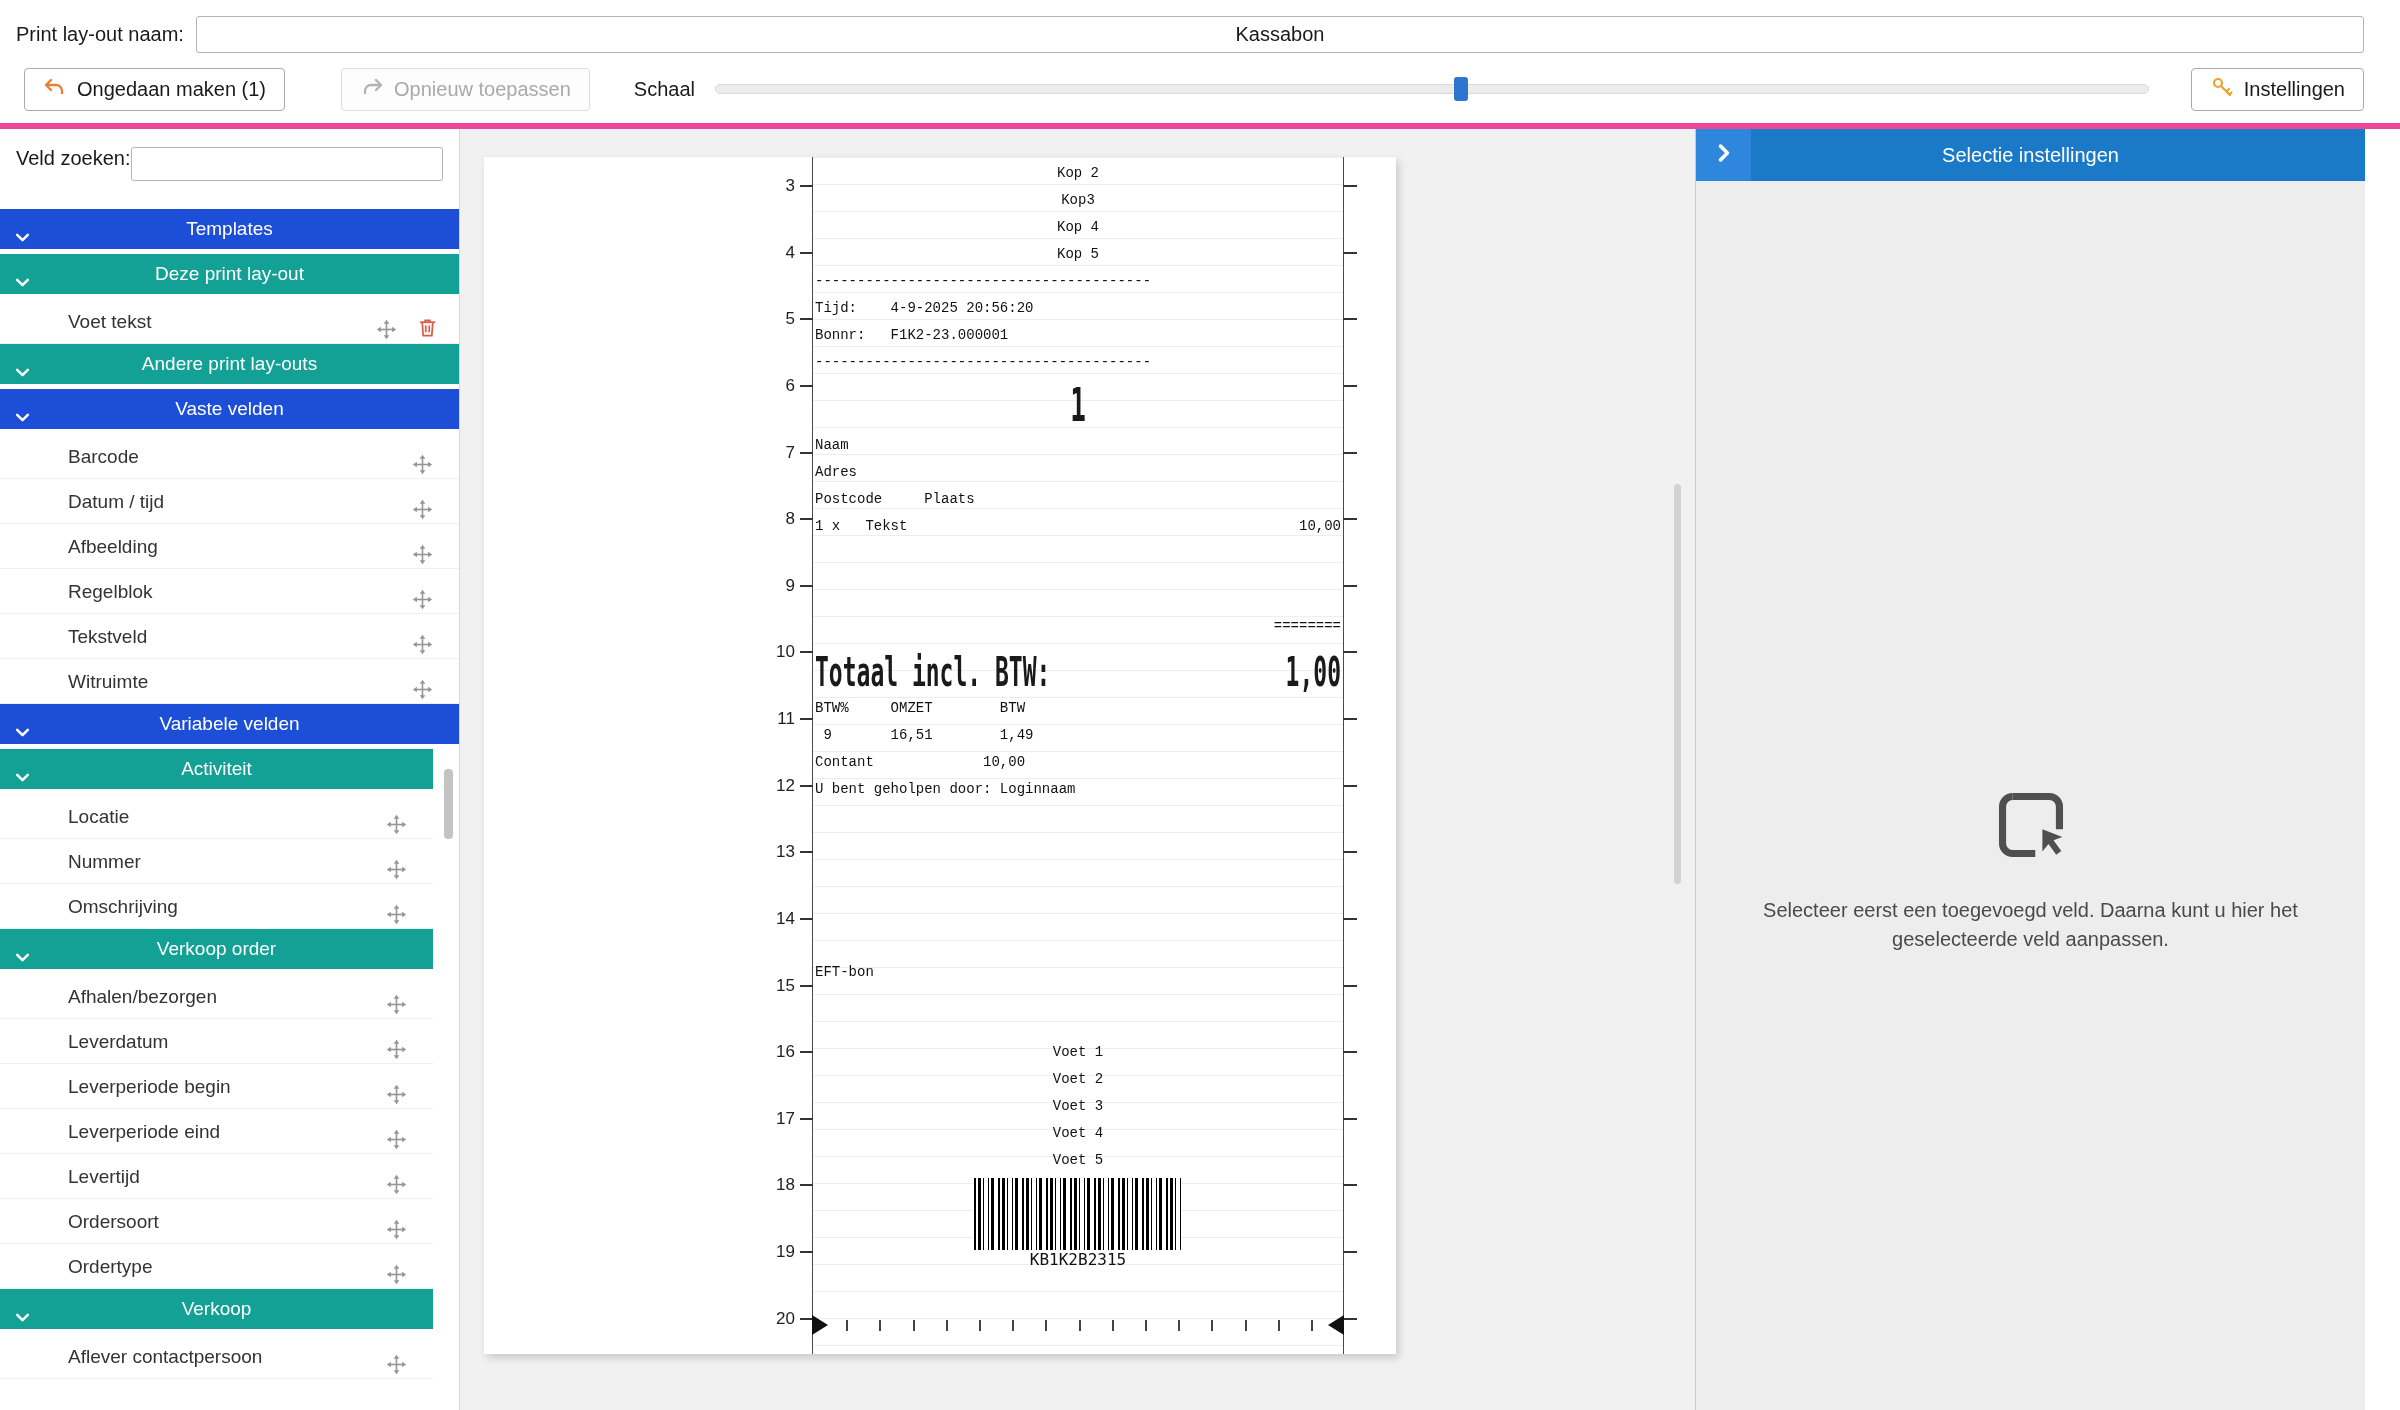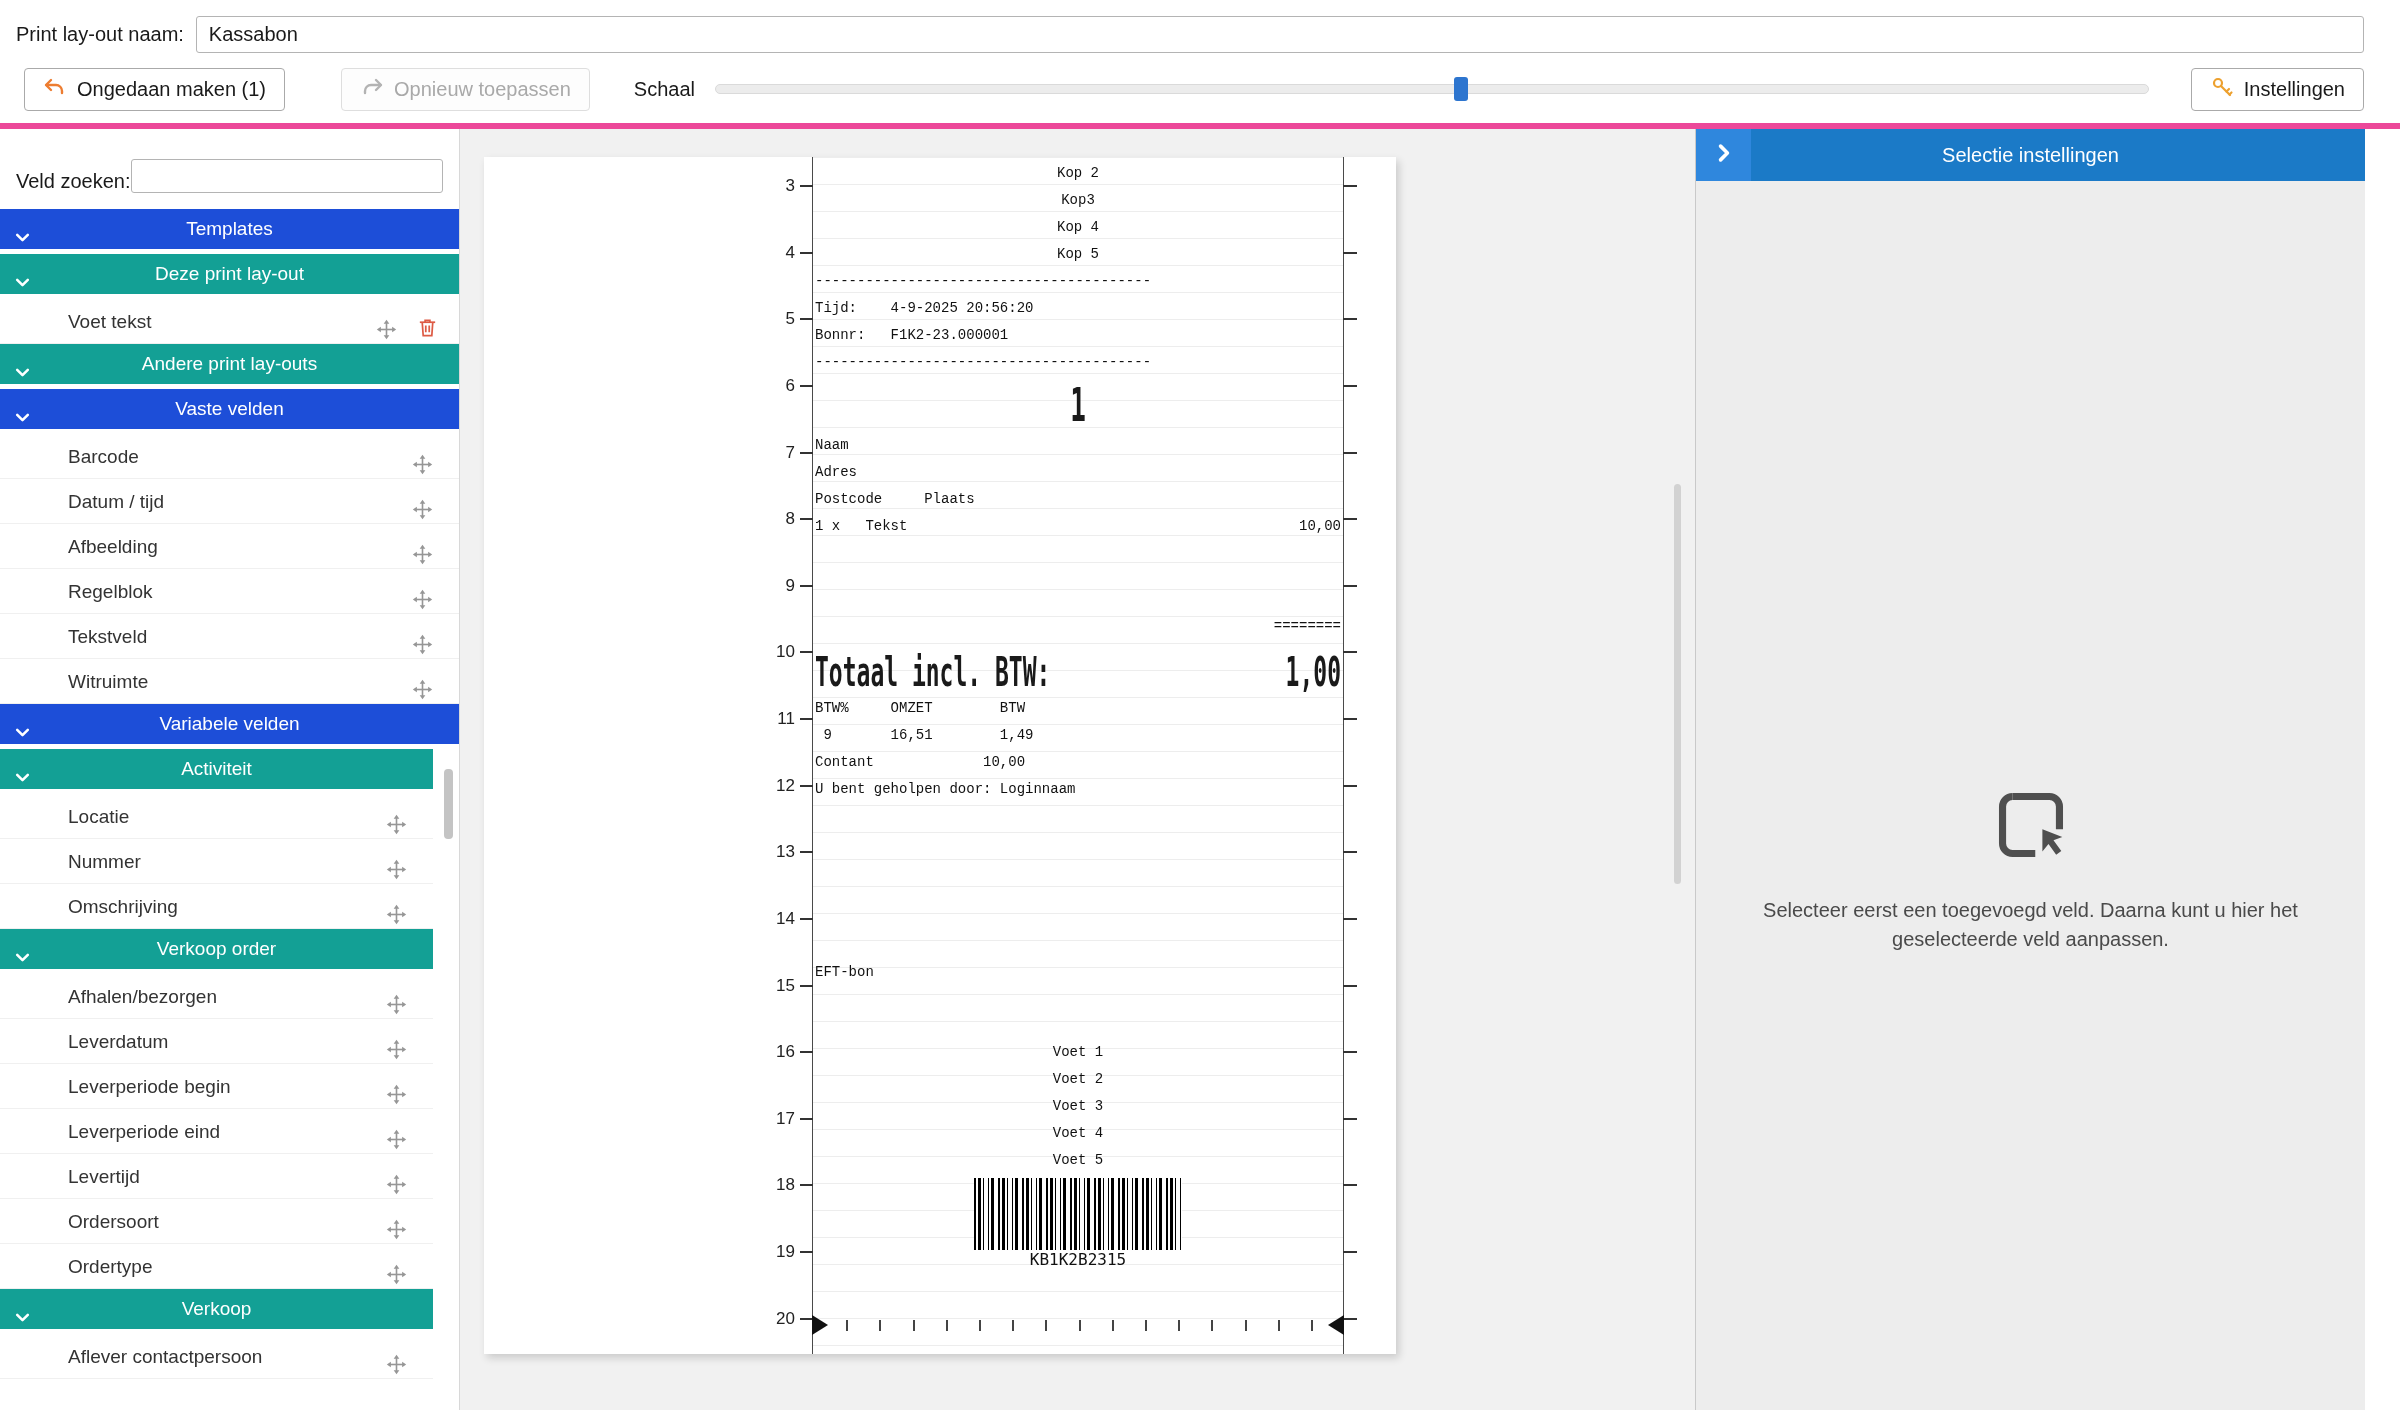--- a/index.html
+++ b/index.html
@@ -4,40 +4,40 @@
 <style>
   * { margin:0; padding:0; box-sizing:border-box; }
   html,body { background:#fff; }
   body { width:2400px; height:1410px; overflow:hidden; font-family:"Liberation Sans", sans-serif; color:#1a1a1a; position:relative; }
 
   .app { width:100%; height:100%; display:flex; flex-direction:column; }
 
   
   .row1 { display:flex; align-items:center; gap:12px; padding:16px 36px 10px 16px; background:#fff; }
   .row1 label { font-size:20px; white-space:nowrap; }
-  .name-input { flex:1; height:37px; border:1px solid #b4b4b4; border-radius:3px; font-family:inherit; font-size:20px; padding:0 12px; color:#1a1a1a; }
+  .name-input { flex:1; height:37px; border:1px solid #b4b4b4; border-radius:3px; font-family:inherit; font-size:20px; padding:0 12px; color:#1a1a1a;text-align:center; }
 
   
   .row2 { display:flex; align-items:center; height:66px; padding:0 36px 8px 24px; background:#fff; border-bottom:6px solid #ec4899; }
   .btn { display:inline-flex; align-items:center; gap:10px; height:43px; padding:0 18px; background:#fff; border:1px solid #aaaaaa; border-radius:4px; font-family:inherit; font-size:20px; color:#1a1a1a; cursor:pointer; white-space:nowrap; }
   .btn.disabled { color:#a9a9a9; border-color:#dedede; background:#fdfdfd; }
   .btn svg { flex:0 0 auto; }
   .redo-btn { margin-left:56px; }
   .schaal-label { margin-left:44px; font-size:20px; }
   .slider { position:relative; flex:1; height:42px; margin-left:20px; }
   .slider-track { position:absolute; left:0; right:0; top:16px; height:10px; background:#ececec; border:1px solid #dadada; border-radius:5px; }
   .slider-thumb { position:absolute; top:9px; width:14px; height:24px; background:#2d75cf; border-radius:3px; margin-left:-7px; }
   .settings-btn { margin-left:42px; }
 
   
   .content { flex:1; display:flex; min-height:0; background:#fff; }
 
   
   .sidebar { width:460px; flex:0 0 460px; background:#fff; border-right:1px solid #d8d8d8; padding-top:18px; overflow:hidden; }
-  .search-row { display:flex; align-items:flex-end; padding:0 16px; height:46px; margin-bottom:16px; }
+  .search-row { display:flex; align-items:flex-start; padding:0 16px; height:46px; margin-bottom:16px; }
   .search-row label { font-size:20px; white-space:nowrap; }
   .search-input { flex:1; height:34px; border:1px solid #b4b4b4; border-radius:3px; font-family:inherit; font-size:19px; padding:0 10px; }
   .sec { position:relative; height:40px; line-height:40px; text-align:center; color:#fff; font-size:19px; margin-bottom:5px; cursor:pointer; }
   .sec.blue { background:#1d4ed8; }
   .sec.teal { background:#13a095; }
   .sec .chev { position:absolute; left:14px; top:11px; }
   .item { position:relative; height:45px; line-height:45px; background:#fff; border-bottom:1px solid #f0f0f0; font-size:19px; color:#333; }
   .item-label { padding-left:68px; }
   .move-icon { position:absolute; right:26px; top:12px; cursor:grab; }
   .item.has-trash .move-icon { right:62px; }

